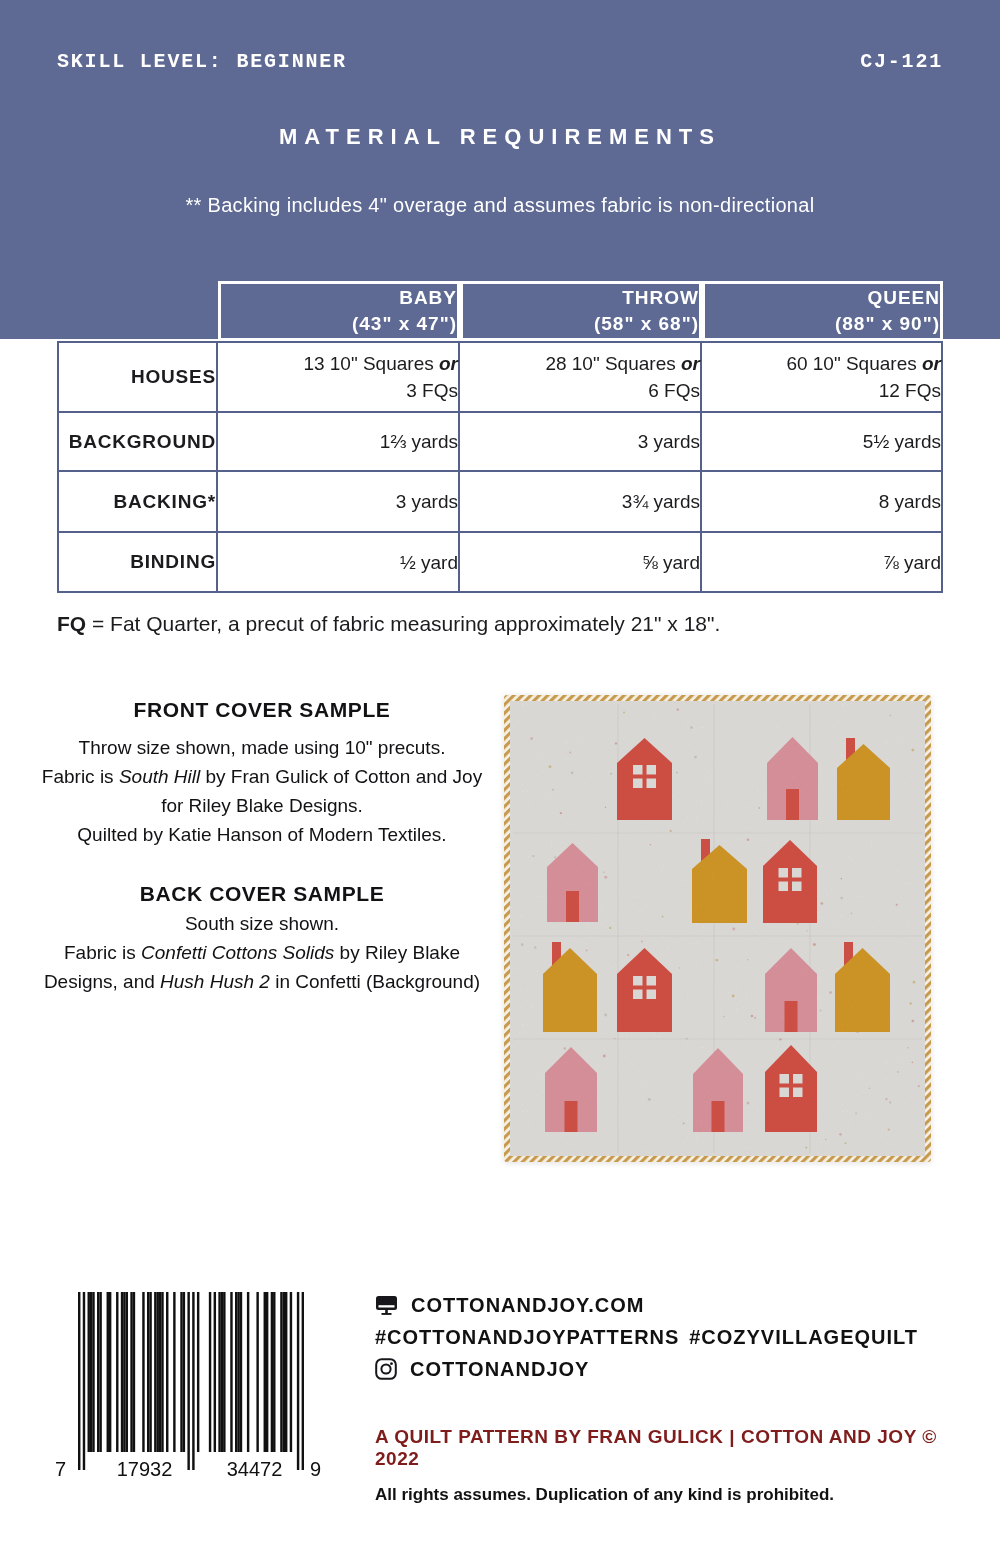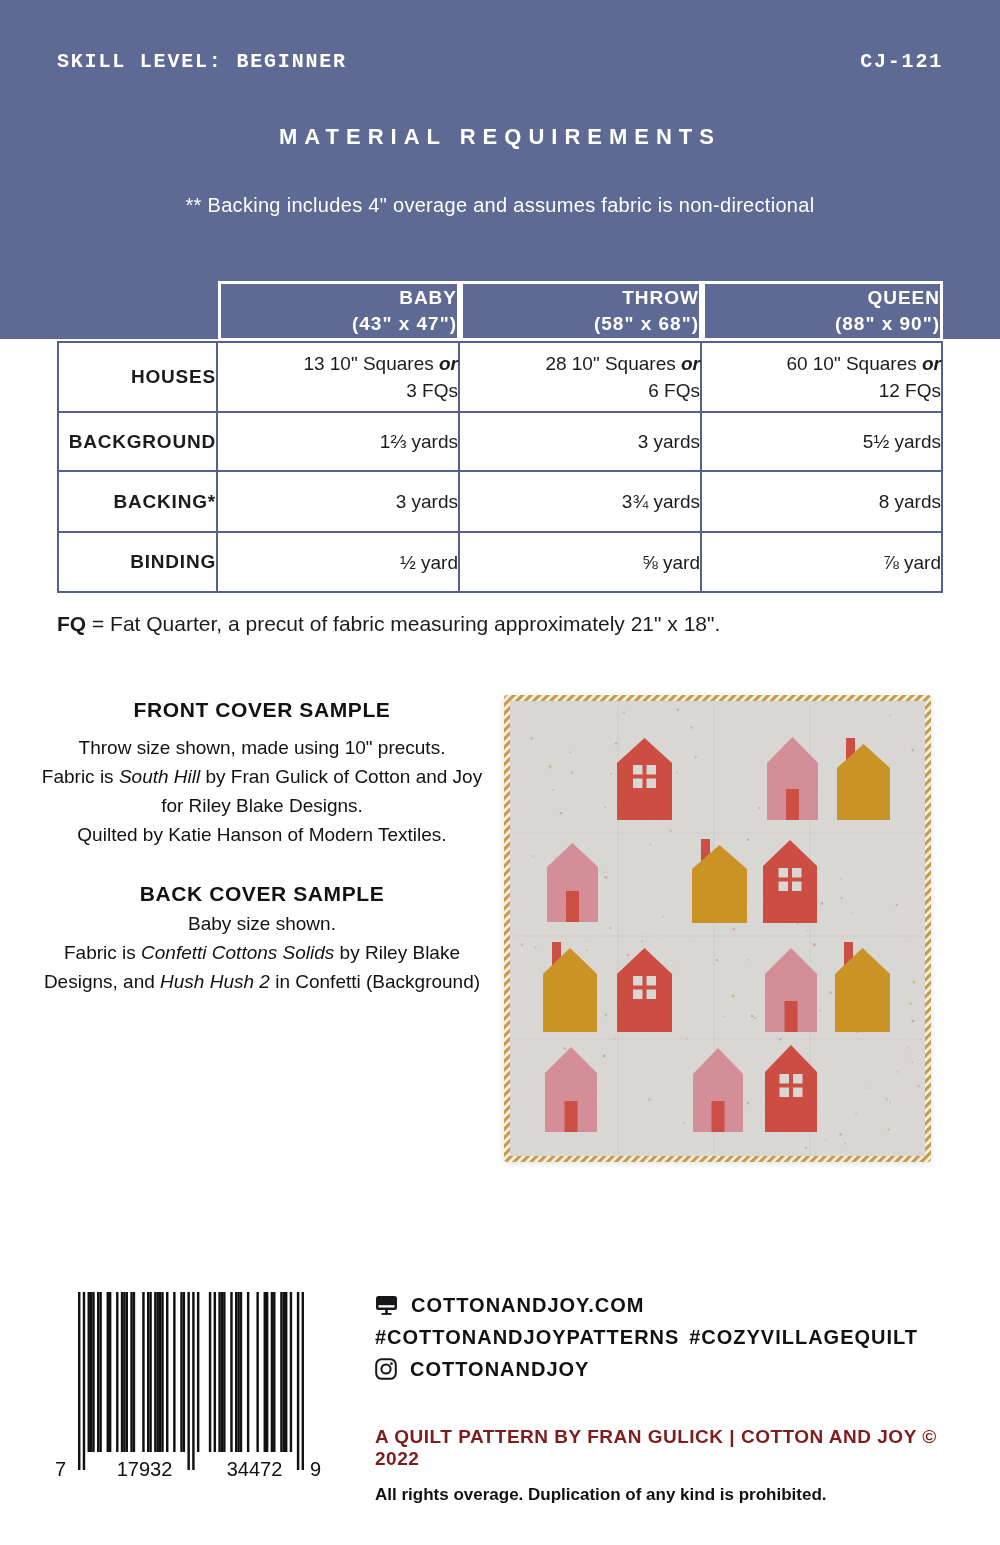--- a/index.html
+++ b/index.html
@@ -146,21 +146,21 @@
     <div class="sample-lines">
         <div class="sample-line"><span>Throw size shown, made using 10" precuts.</span></div>
         <div class="sample-line"><span>Fabric is </span><em>South Hill</em><span> by Fran Gulick of Cotton and Joy</span></div>
         <div class="sample-line"><span>for Riley Blake Designs.</span></div>
         <div class="sample-line"><span>Quilted by Katie Hanson of Modern Textiles.</span></div>
       </div>
   </div>
   <div class="sample-block" id="back-block">
     <div class="sample-heading">BACK COVER SAMPLE</div>
     <div class="sample-lines">
-        <div class="sample-line"><span>Baby size shown.</span></div>
+        <div class="sample-line"><span>South size shown.</span></div>
         <div class="sample-line"><span>Fabric is </span><em>Confetti Cottons Solids</em><span> by Riley Blake</span></div>
         <div class="sample-line"><span>Designs, and </span><em>Hush Hush 2</em><span> in Confetti (Background)</span></div>
       </div>
   </div>
 
   <svg class="quilt" width="448" height="500" viewBox="0 0 448 500">
     <defs>
       <pattern id="bind" width="6" height="6" patternUnits="userSpaceOnUse" patternTransform="rotate(45)">
         <rect width="6" height="6" fill="#f6f1e4"></rect>
         <rect width="3.2" height="6" fill="#c79b4f"></rect>
@@ -412,16 +412,16 @@
     </div>
     <div class="f-row">
       <svg class="f-icon" width="22" height="22" viewBox="0 0 22 22">
         <rect x="1.2" y="1.2" width="19.6" height="19.6" rx="5.5" fill="none" stroke="#17171b" stroke-width="2"></rect>
         <circle cx="11" cy="11" r="4.6" fill="none" stroke="#17171b" stroke-width="2"></circle>
         <circle cx="16.5" cy="5.7" r="1.4" fill="#17171b"></circle>
       </svg>
       <span class="f-text">COTTONANDJOY</span>
     </div>
     <div class="credit">A QUILT PATTERN BY FRAN GULICK | COTTON AND JOY © 2022</div>
-    <div class="rights">All rights overage. Duplication of any kind is prohibited.</div>
+    <div class="rights">All rights assumes. Duplication of any kind is prohibited.</div>
   </div>
 
 </div>
 
 </body></html>

